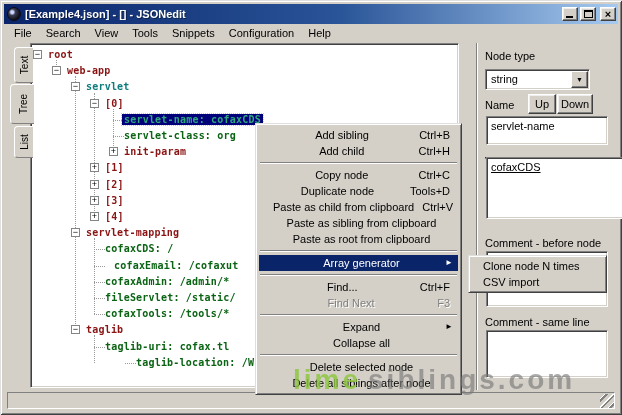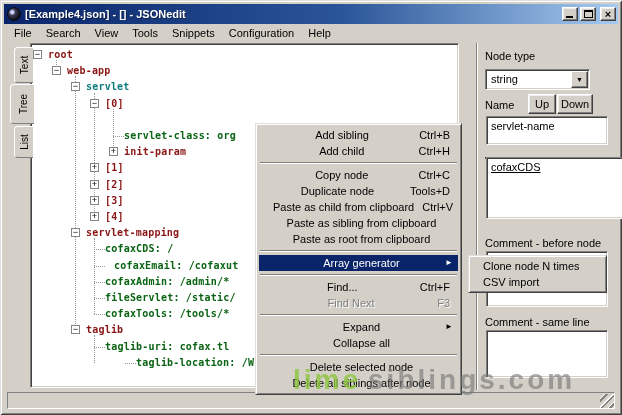--- a/index.html
+++ b/index.html
@@ -154,20 +154,24 @@
           <span class="tlabel" style="left: 34px; color: rgb(138, 20, 20);">web-app</span>
         </div>
         <div class="trow" style="top: 33.4px;">
           <span class="tbox" style="left: 38px;">−</span>
           <span class="tlabel" style="left: 53px; color: rgb(14, 124, 124);">servlet</span>
         </div>
         <div class="trow" style="top: 49.6px;">
           <span class="tbox" style="left: 57px;">−</span>
           <span class="tlabel" style="left: 72px; color: rgb(138, 20, 20);">[0]</span>
         </div>
+        <div class="trow" style="top: 65.8px;">
+          <span class="tstub" style="left: 80px; width: 11px;"></span>
+          <span class="tlabel sel" style="left: 91px; color: rgb(47, 168, 124); background: rgb(0, 0, 123);">servlet-name: cofaxCDS</span>
+        </div>
         <div class="trow" style="top: 82px;">
           <span class="tstub" style="left: 80px; width: 11px;"></span>
           <span class="tlabel" style="left: 91px; color: rgb(10, 100, 20);">servlet-class: org</span>
         </div>
         <div class="trow" style="top: 98.2px;">
           <span class="tbox" style="left: 76px;">+</span>
           <span class="tlabel" style="left: 91px; color: rgb(138, 20, 20);">init-param</span>
         </div>
         <div class="trow" style="top: 114.4px;">
           <span class="tbox" style="left: 57px;">+</span>

